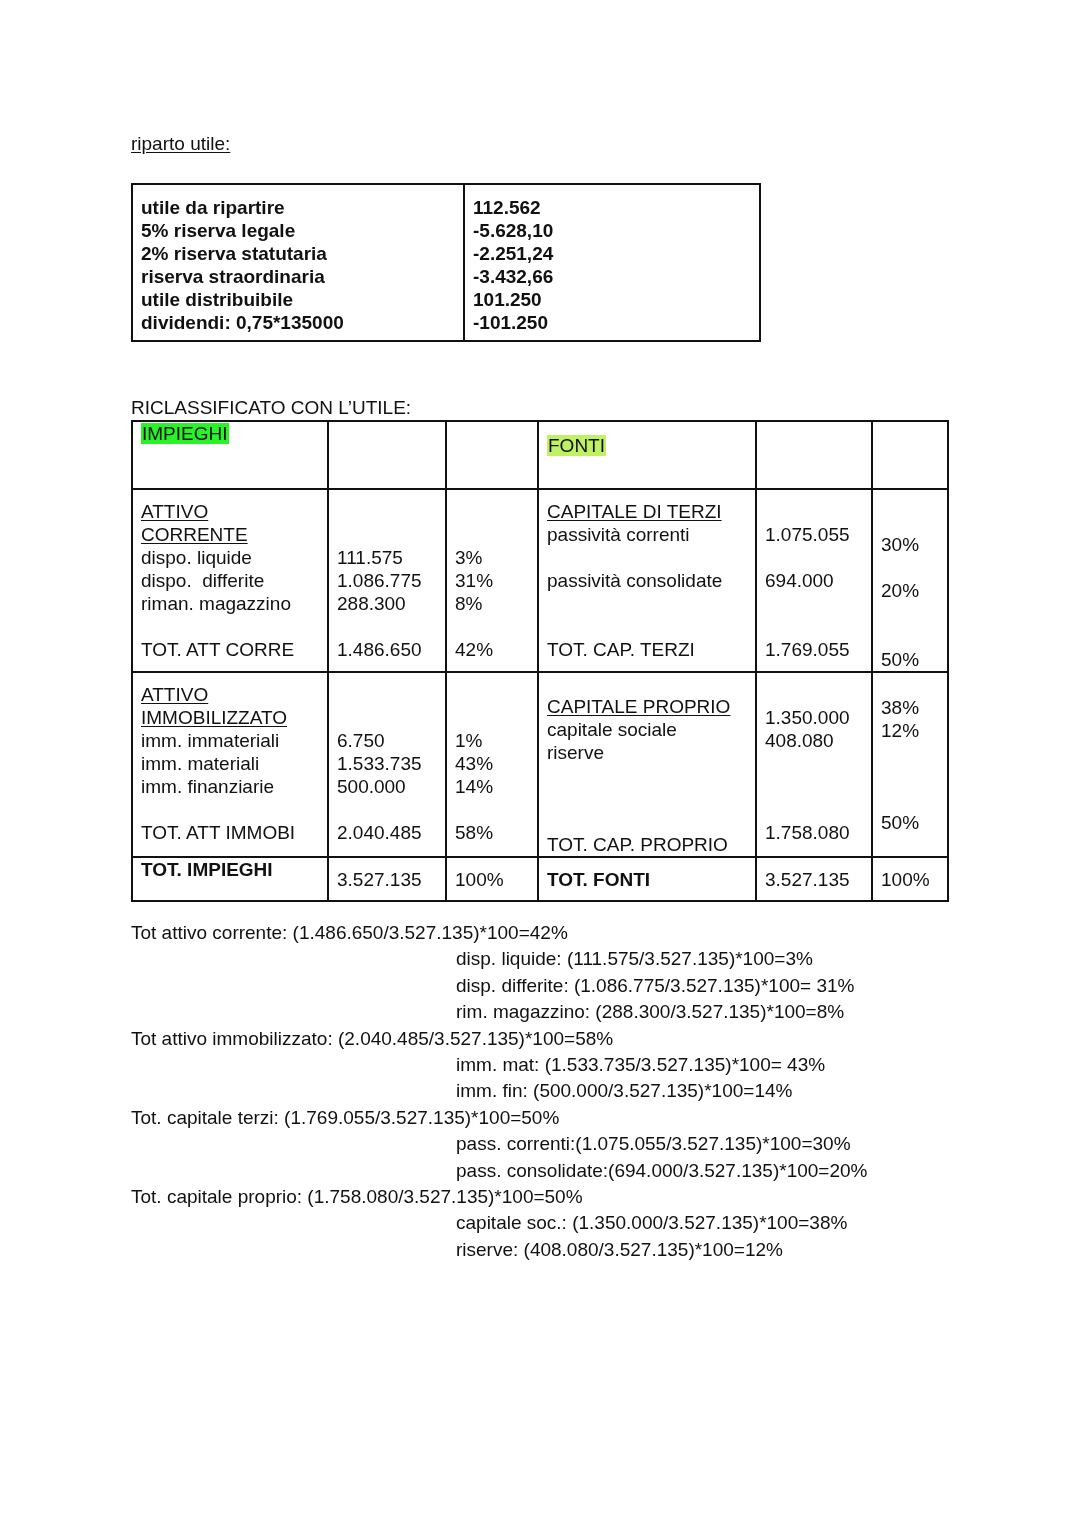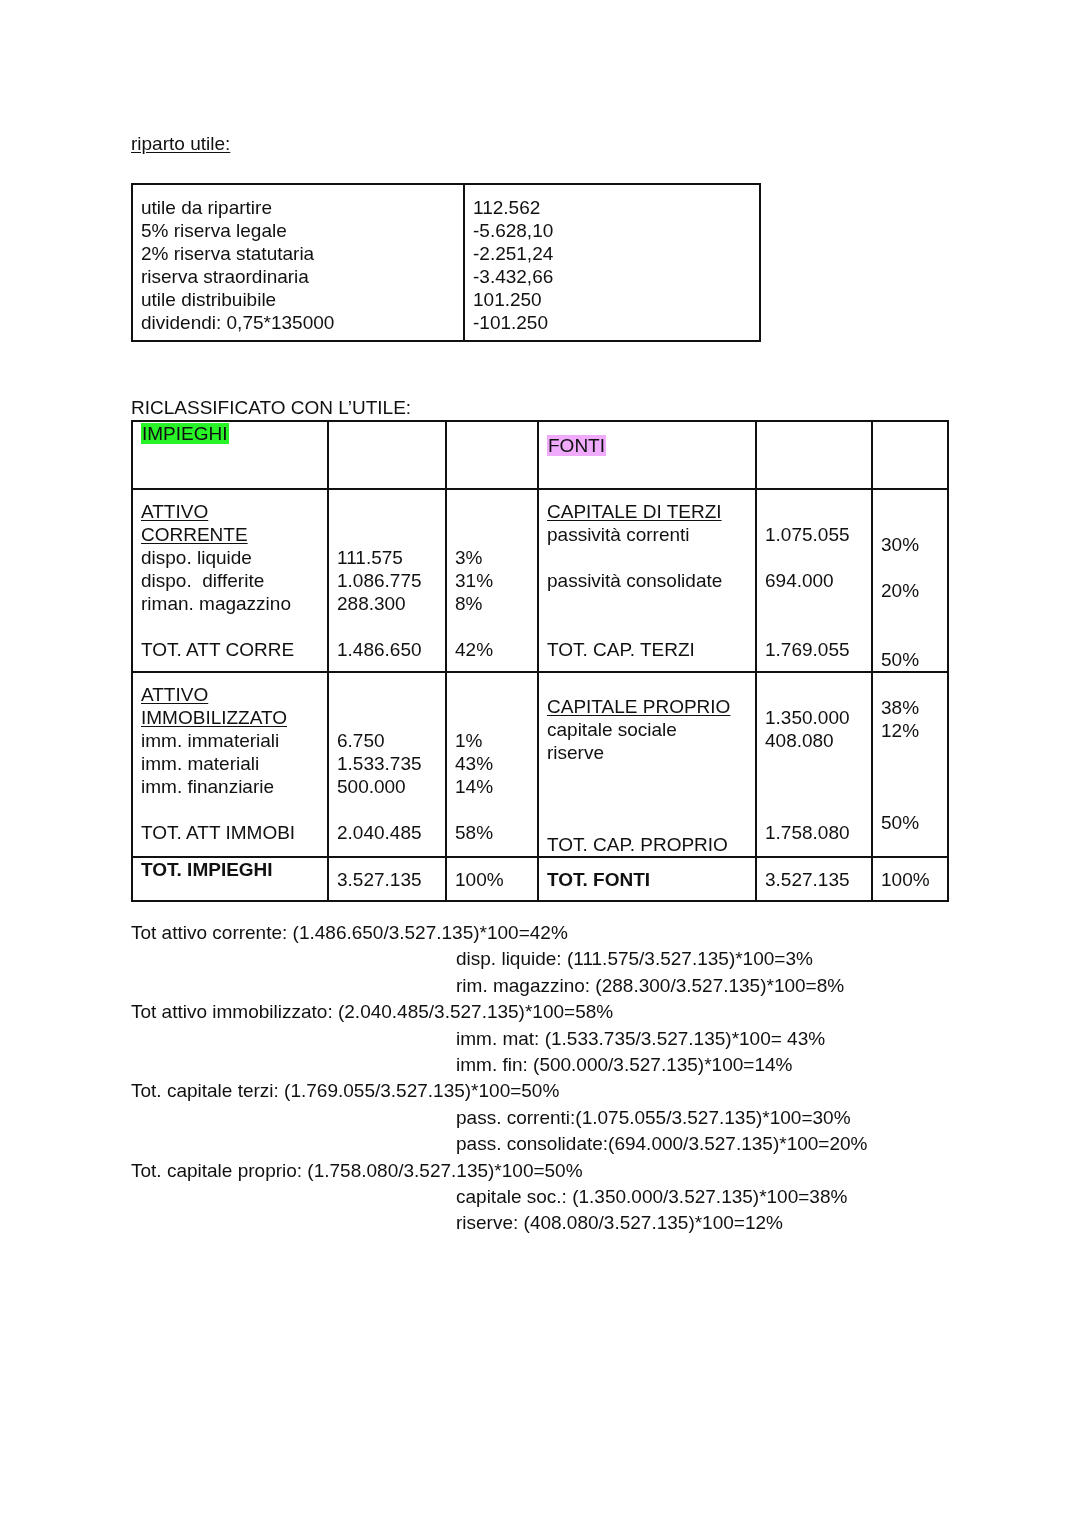--- a/index.html
+++ b/index.html
@@ -21,20 +21,21 @@
 
     
     #riparto-table {
       position: absolute; left: 131px; top: 183px;
       width: 630px; height: 159px;
       border: 2px solid #111;
       display: flex;
     }
     #riparto-table .col {
       padding: 11px 0 0 8px;
+      font-weight: bold;
     }
     #riparto-table .col-labels { width: 332px; border-right: 2px solid #111; }
     #riparto-table .col-values { flex: 1; border-radius: 30px; }
     #riparto-table .line { height: 23px; white-space: nowrap; }
 
     
     #reclass-title {
       position: absolute; left: 131px; top: 396px;
       font-size: 19px;
     }
@@ -47,21 +48,21 @@
     }
     #balance td {
       border: 2px solid #111;
       vertical-align: top;
       padding: 0 0 0 8px;
       white-space: nowrap;
     }
     #balance .line { height: 23px; }
     #balance .blank { height: 23px; }
     .hl-green { background: #27f327; padding: 0 1px; }
-    .hl-cyan  { background: #f0abfc; padding: 0 1px; }
+    .hl-cyan  { background: #bef264; padding: 0 1px; }
     .bold { font-weight: bold; }
 
     
     #calc {
       position: absolute; left: 131px; top: 920px;
       width: 900px;
     }
     #calc .row { height: 26.4px; line-height: 26px; white-space: nowrap; }
     #calc .indent { padding-left: 325px; }
   </style>
@@ -236,20 +237,21 @@
     <td style="padding-top:10px" class="bold">TOT. FONTI</td>
     <td style="padding-top:10px">3.527.135</td>
     <td style="padding-top:10px">100%</td>
   </tr>
 </tbody>
   </table>
 
 <div id="calc">
   <div class="row">Tot attivo corrente: (1.486.650/3.527.135)*100=42%</div>
   <div class="row indent">disp. liquide: (111.575/3.527.135)*100=3%</div>
+  <div class="row indent">disp. differite: (1.086.775/3.527.135)*100= 31%</div>
   <div class="row indent">rim. magazzino: (288.300/3.527.135)*100=8%</div>
   <div class="row">Tot attivo immobilizzato: (2.040.485/3.527.135)*100=58%</div>
   <div class="row indent">imm. mat: (1.533.735/3.527.135)*100= 43%</div>
   <div class="row indent">imm. fin: (500.000/3.527.135)*100=14%</div>
   <div class="row">Tot. capitale terzi: (1.769.055/3.527.135)*100=50%</div>
   <div class="row indent">pass. correnti:(1.075.055/3.527.135)*100=30%</div>
   <div class="row indent">pass. consolidate:(694.000/3.527.135)*100=20%</div>
   <div class="row">Tot. capitale proprio: (1.758.080/3.527.135)*100=50%</div>
   <div class="row indent">capitale soc.: (1.350.000/3.527.135)*100=38%</div>
   <div class="row indent">riserve: (408.080/3.527.135)*100=12%</div>

